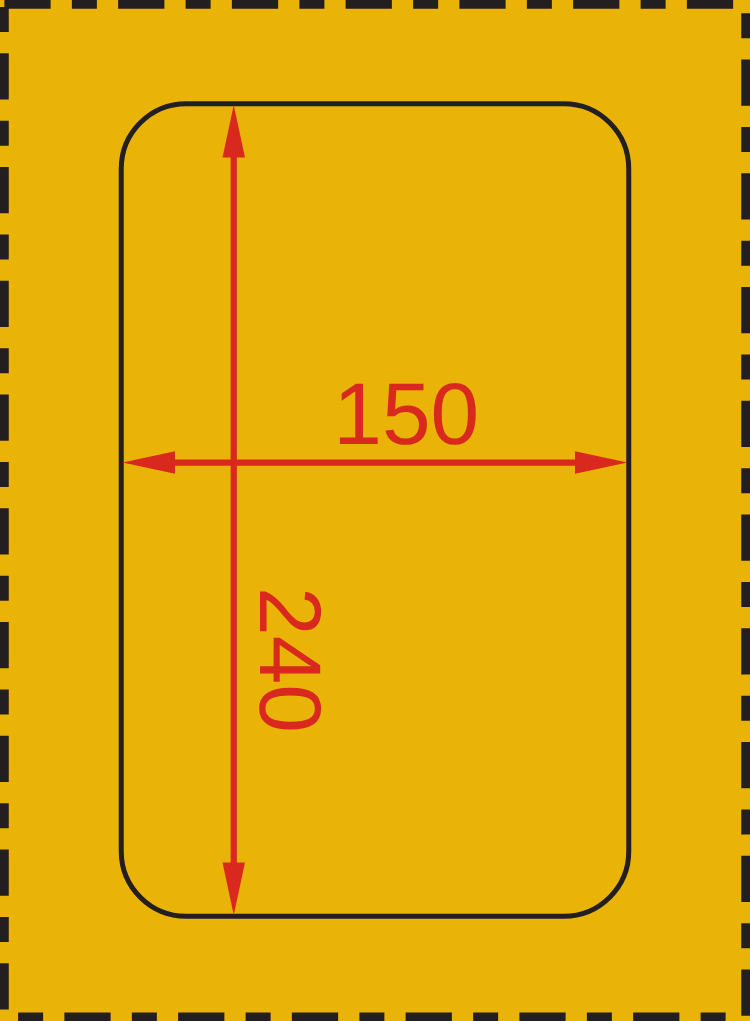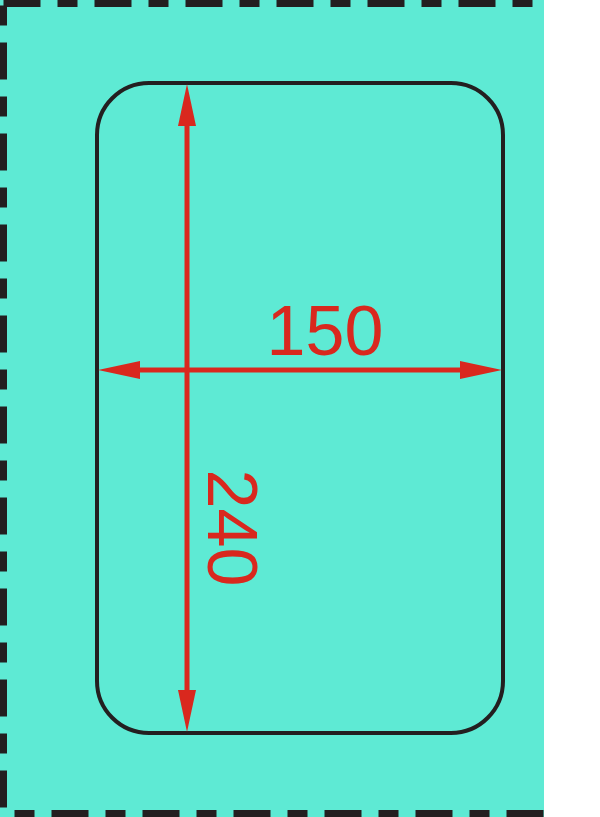--- a/index.html
+++ b/index.html
@@ -2,23 +2,23 @@
 <html><head>
 <meta charset="utf-8">
 <style>
   html, body {
     margin: 0;
     padding: 0;
     background: #ffffff;
   }
   .canvas {
     position: relative;
-    width: 544px;
+    width: 600px;
     height: 817px;
-    background: #5eead4;
+    background: #eab308;
     overflow: hidden;
   }
   svg {
     display: block;
   }
   .dim-text {
     font-family: "Liberation Sans", "DejaVu Sans", sans-serif;
     font-size: 70px;
     font-weight: 400;
   }

